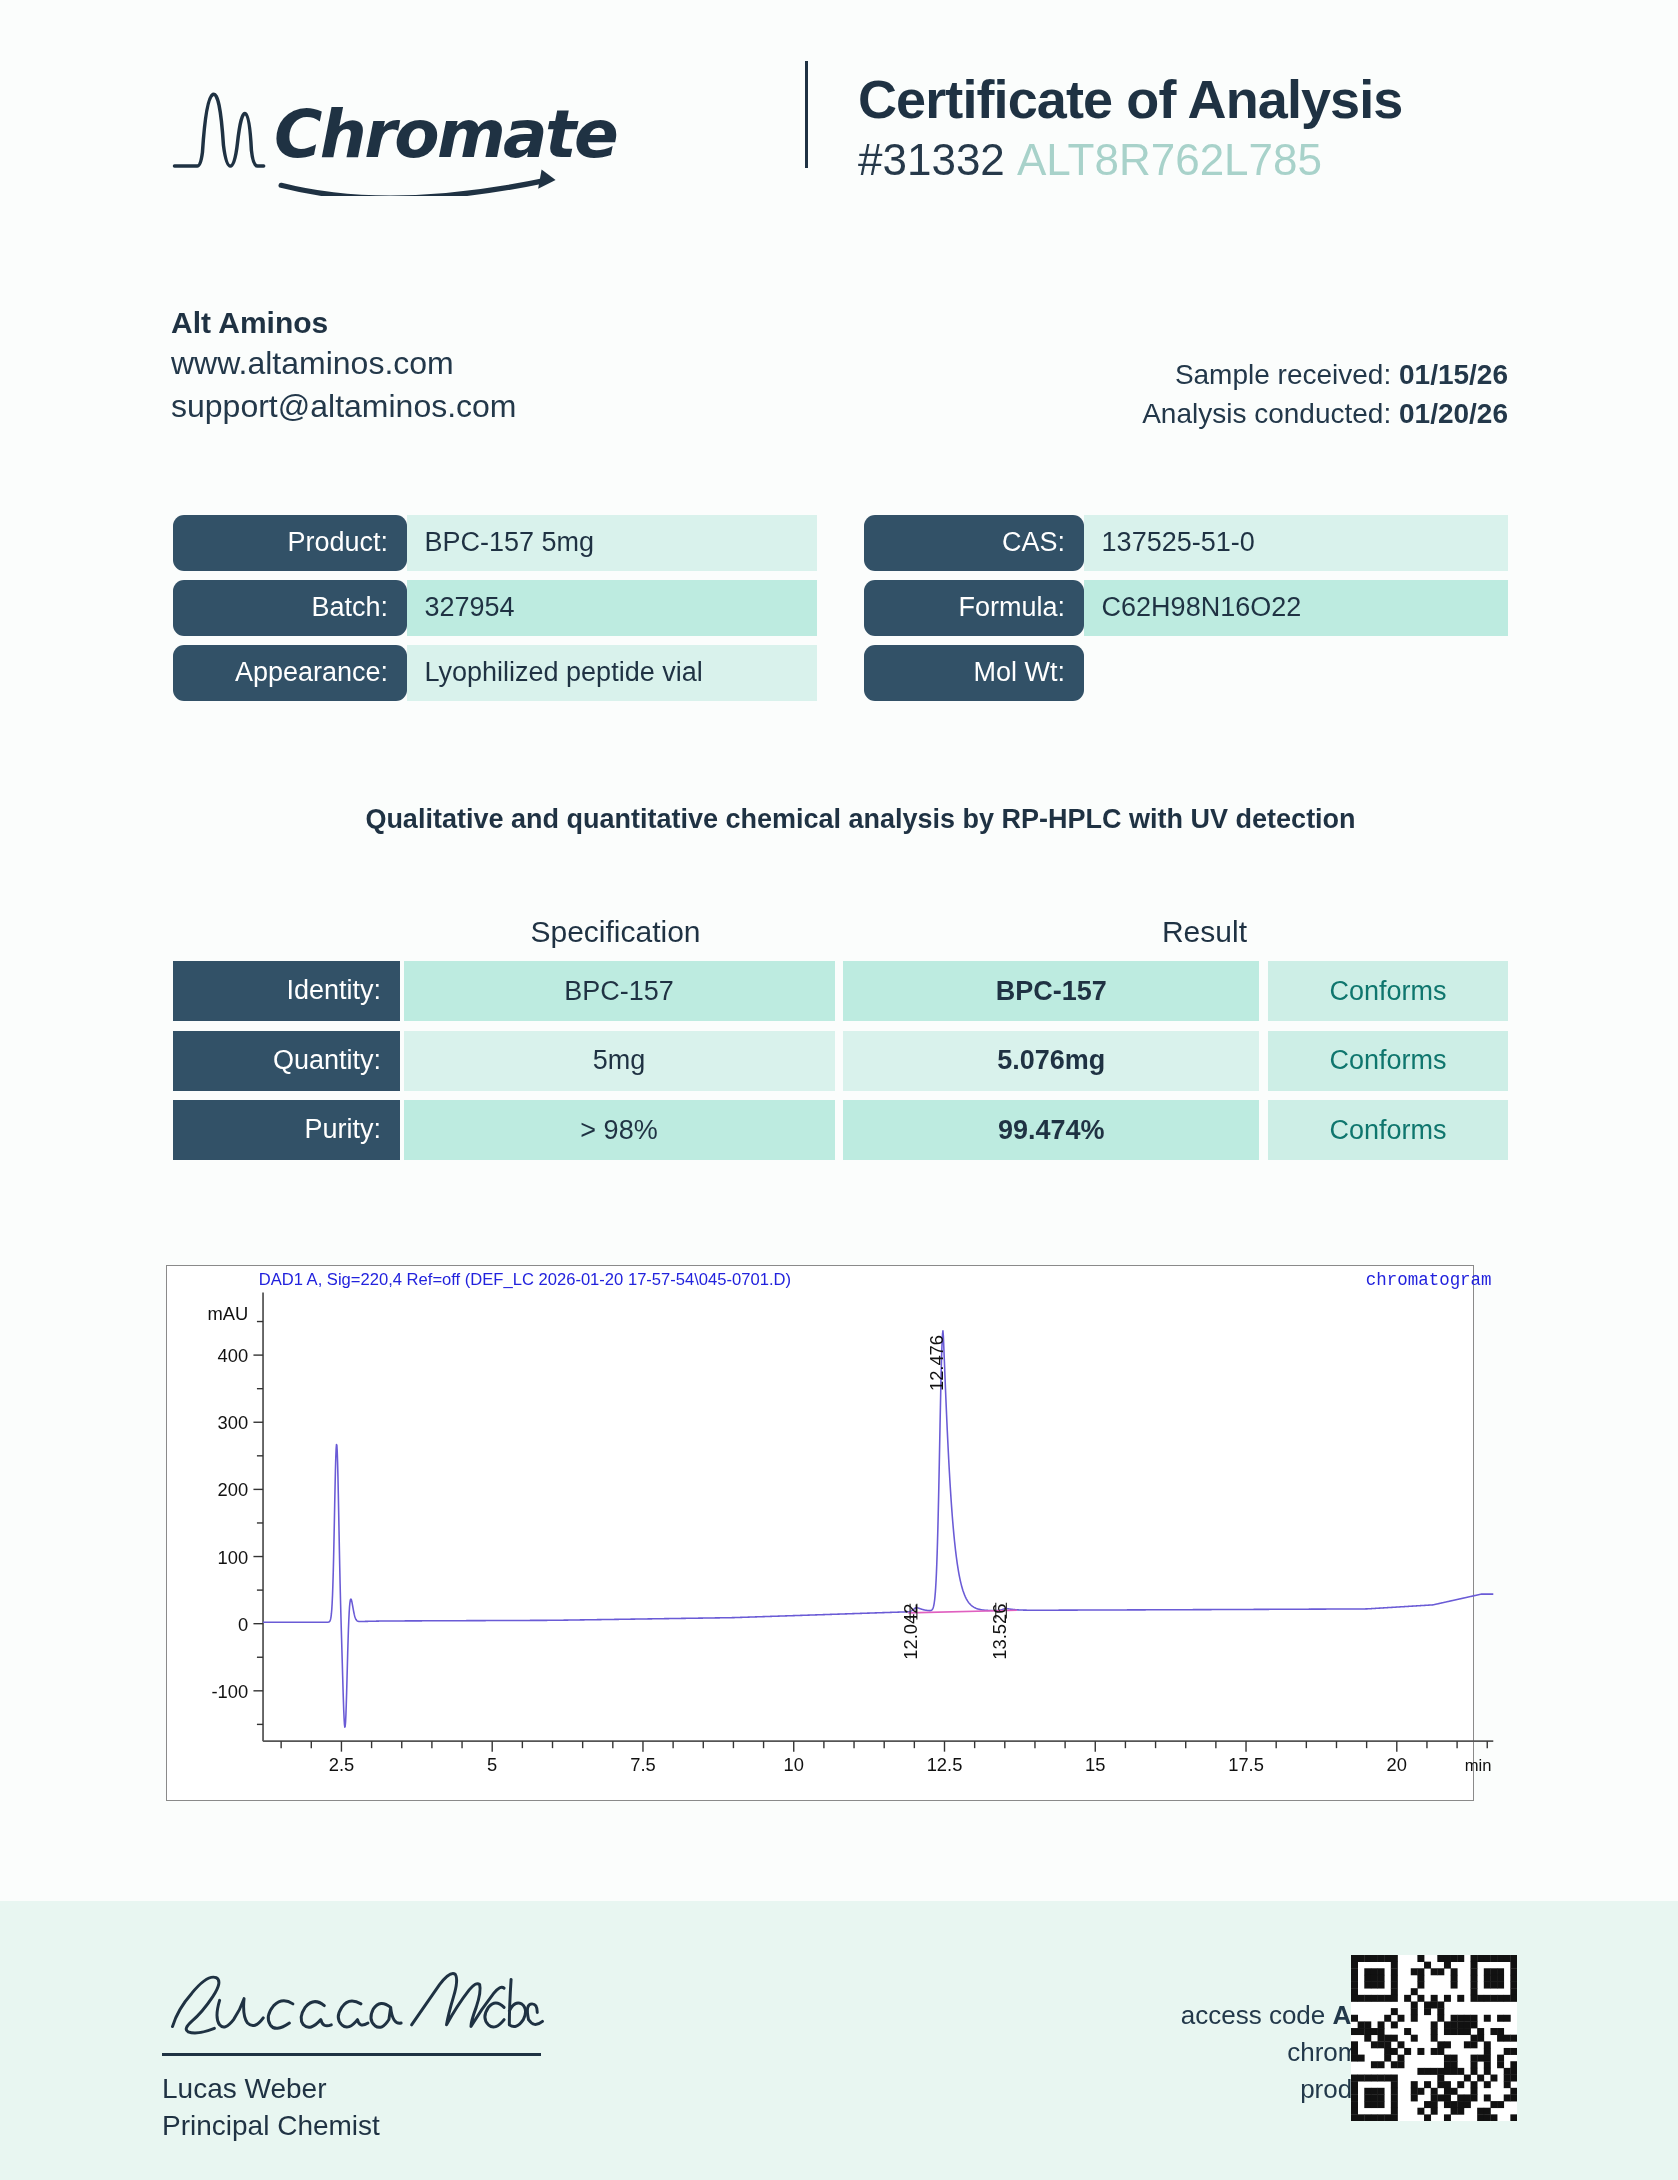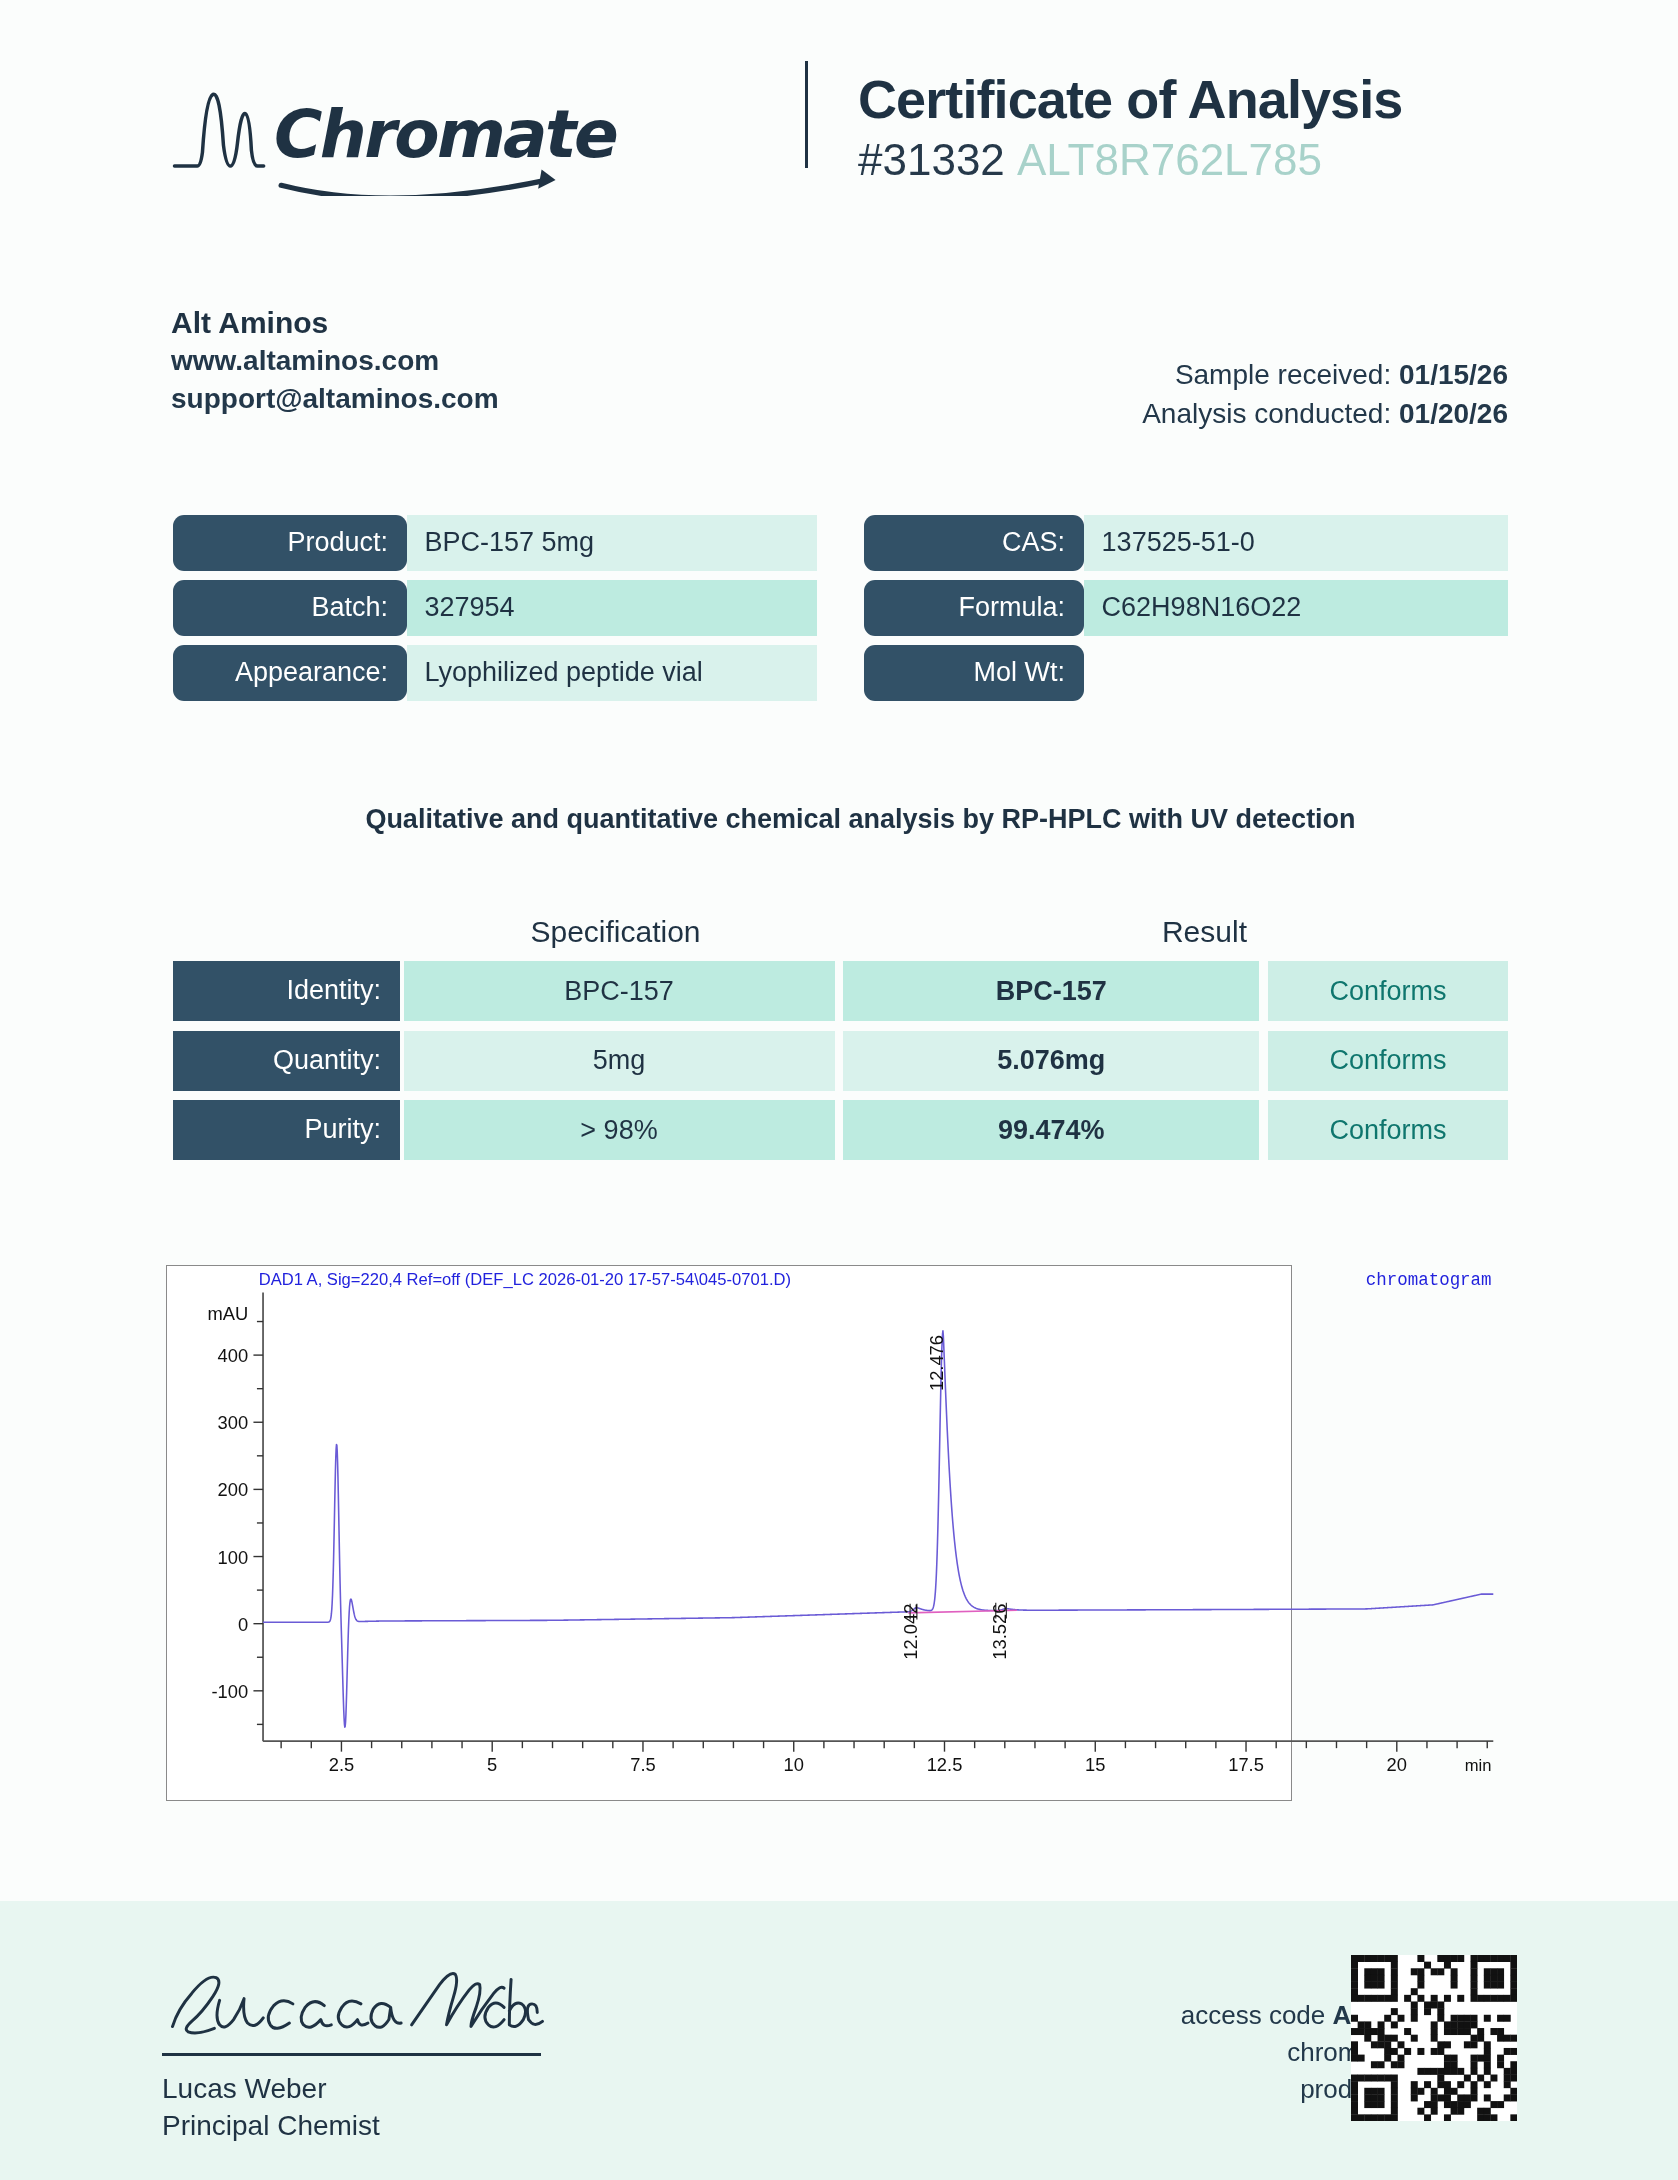--- a/index.html
+++ b/index.html
@@ -26,21 +26,21 @@
   .divider-v { position: absolute; left: 805px; top: 61px; width: 2.6px; height: 107px; background: #1f3243; }
   .title-block { position: absolute; left: 858px; top: 72px; }
   .coa-title { font-size: 54px; font-weight: bold; letter-spacing: -0.9px; line-height: 1.0; color: #1f3243; white-space: nowrap; }
   .coa-subline { margin-top: 12.2px; font-size: 44px; font-weight: 400; line-height: 1.0; white-space: nowrap; }
   .coa-num { color: #26394a; }
   .coa-code { color: #a8d2ca; margin-left: 12.2px; }
 
   
   .company { position: absolute; left: 171px; top: 304px; }
   .company-name { font-size: 30px; font-weight: bold; line-height: 1.28; }
-  .company-line { font-size: 28px; font-weight: 700; line-height: 1.33; color: #23384a; }
+  .company-line { font-size: 32px; font-weight: 400; line-height: 1.33; color: #23384a; }
   .dates { position: absolute; right: 171px; top: 356px; text-align: right; }
   .date-line { font-size: 28px; line-height: 1.38; color: #23384a; white-space: nowrap; }
   .date-line b { font-weight: bold; }
 
   
   .info-table { position: absolute; left: 173px; top: 515px; width: 1335px; }
   .info-row { display: flex; gap: 0; margin-bottom: 8.7px; }
   .info-col { display: flex; width: 50%; }
   .info-col.left { padding-right: 23.6px; }
   .info-col.right { padding-left: 23.6px; }
@@ -96,21 +96,21 @@
   .res-conf {
     flex: 1; background: #cdeee6; color: #0f766e; font-size: 27px;
     display: flex; align-items: center; justify-content: center;
     margin-left: 8.7px; min-height: 59px;
   }
   .res-row.light .res-spec, .res-row.light .res-val { background: #d9f2ec; }
 
   
   .chrom-box {
     position: absolute; left: 166px; top: 1265px;
-    width: 1126px; height: 536px;
+    width: 1308px; height: 536px;
     border: 1.7px solid #8a8a8a; background: #ffffff;
   }
   .chrom-svg { display: block; }
 
   
   .footer {
     position: absolute; left: 0; top: 1901px; width: 1679px; height: 279px;
     background: #e8f6f1;
   }
   .sig-block { position: absolute; left: 162px; top: 54px; }

